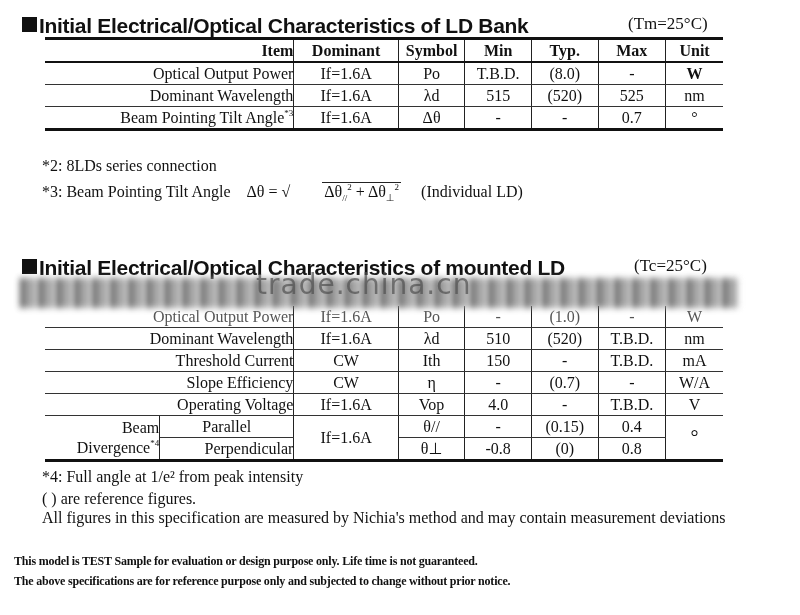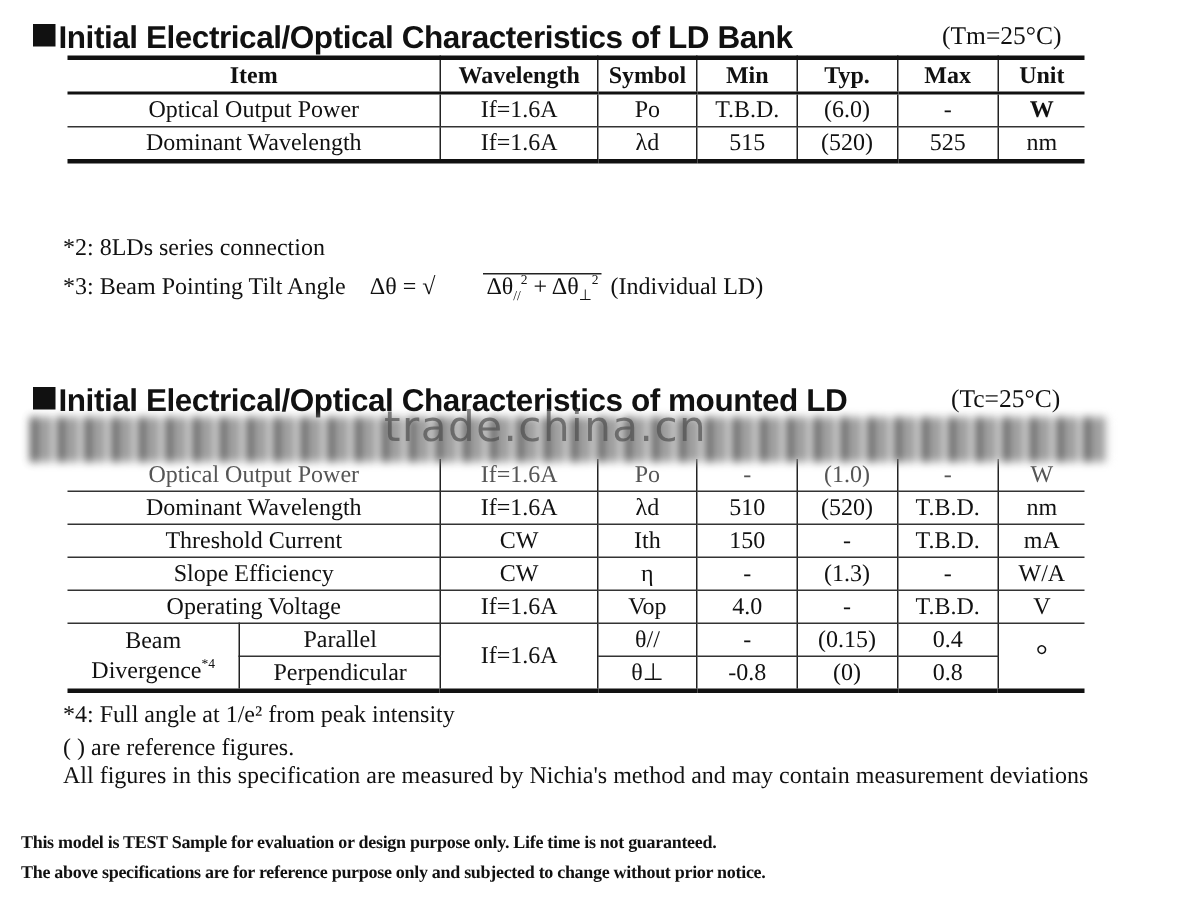--- a/index.html
+++ b/index.html
@@ -4,21 +4,21 @@
 <style>
   html, body { margin: 0; padding: 0; background: #ffffff; }
   body { width: 800px; height: 615px; position: relative; overflow: hidden; color: #111; font-family: "Liberation Serif", serif; }
 
   .heading { position: absolute; font-family: "Liberation Sans", sans-serif; font-weight: bold; font-size: 21px; letter-spacing: -0.3px; white-space: nowrap; }
   .heading .sq { display: inline-block; width: 15px; height: 15px; background: #111; margin-right: 2px; vertical-align: 1px; }
   .cond { position: absolute; font-size: 17px; white-space: nowrap; }
 
   table.spec { position: absolute; border-collapse: collapse; font-size: 16px; }
   table.spec td, table.spec th { border-left: 1.5px solid #222; border-right: 1.5px solid #222; border-bottom: 1.5px solid #333; text-align: center; padding: 0; height: 21px; line-height: 21px; white-space: nowrap; }
-  table.spec tr td:first-child, table.spec tr th:first-child { border-left: none; }
+  table.spec tr td:first-child, table.spec tr th:first-child { border-left: none; text-align: right; }
   table.spec tr td:last-child, table.spec tr th:last-child { border-right: none; }
   table.spec th { font-weight: bold; font-size: 16px; }
   table.spec thead tr { border-top: 3px solid #111; }
   table.spec thead th { border-bottom: 2.5px solid #111; }
   table.spec tbody tr:last-child td { border-bottom: 3px solid #111; }
   table.spec td.merged-bottom { border-bottom: 3px solid #111 !important; }
   sup { font-size: 9px; vertical-align: 7px; line-height: 0; }
 
   .note { position: absolute; font-size: 16px; white-space: nowrap; }
   .formula { display: inline-block; margin-left: 12px; font-size: 16px; }
@@ -46,57 +46,66 @@
       <col style="width:102px">
       <col style="width:65px">
       <col style="width:65px">
       <col style="width:65px">
       <col style="width:66px">
       <col style="width:56px">
   </colgroup>
   <thead>
     <tr>
       <th>Item</th>
-      <th>Wavelength</th>
+      <th>Dominant</th>
       <th>Symbol</th>
       <th>Min</th>
       <th>Typ.</th>
       <th>Max</th>
       <th>Unit</th>
     </tr>
   </thead>
   <tbody>
     <tr>
       <td><span>Optical Output Power</span></td>
       <td>If=1.6A</td>
       <td>Po</td>
       <td>T.B.D.</td>
-      <td>(6.0)</td>
+      <td>(8.0)</td>
       <td>-</td>
       <td style="font-weight:bold">W</td>
     </tr>
     <tr>
       <td><span>Dominant Wavelength</span></td>
       <td>If=1.6A</td>
       <td>λd</td>
       <td>515</td>
       <td>(520)</td>
       <td>525</td>
       <td>nm</td>
+    </tr>
+    <tr>
+      <td><span>Beam Pointing Tilt Angle</span><sup>*3</sup></td>
+      <td>If=1.6A</td>
+      <td>Δθ</td>
+      <td>-</td>
+      <td>-</td>
+      <td>0.7</td>
+      <td>°</td>
     </tr>
   </tbody>
 </table>
 
 <div class="note" style="left:42px; top:157px;">*2: 8LDs series connection</div>
 <div class="note" style="left:42px; top:183px;">
   <span>*3: Beam Pointing Tilt Angle</span>
   <span class="formula">
     <span>Δθ =</span>
     <span>√</span><span class="sqrt"><span>Δθ</span><sub style="font-size:9px">//</sub><sup>2</sup> <span>+</span> <span>Δθ</span><sub style="font-size:10px">⊥</sub><sup>2</sup></span>
-    <span style="margin-left:2px">(Individual LD)</span>
+    <span style="margin-left:16px">(Individual LD)</span>
   </span>
 </div>
 
 <div class="heading" style="left:22px; top:256px;">
   <span class="sq"></span><span>Initial Electrical/Optical Characteristics of mounted LD</span>
 </div>
 <div class="cond" style="left:634px; top:256px;">(Tc=25°C)</div>
 
 <table class="spec" style="left:45px; top:306px; width:678px;">
   <colgroup>
@@ -135,21 +144,21 @@
       <td>150</td>
       <td>-</td>
       <td>T.B.D.</td>
       <td>mA</td>
     </tr>
     <tr>
       <td colspan="2">Slope Efficiency</td>
       <td>CW</td>
       <td>η</td>
       <td>-</td>
-      <td>(1.3)</td>
+      <td>(0.7)</td>
       <td>-</td>
       <td>W/A</td>
     </tr>
     <tr>
       <td colspan="2">Operating Voltage</td>
       <td>If=1.6A</td>
       <td>Vop</td>
       <td>4.0</td>
       <td>-</td>
       <td>T.B.D.</td>

